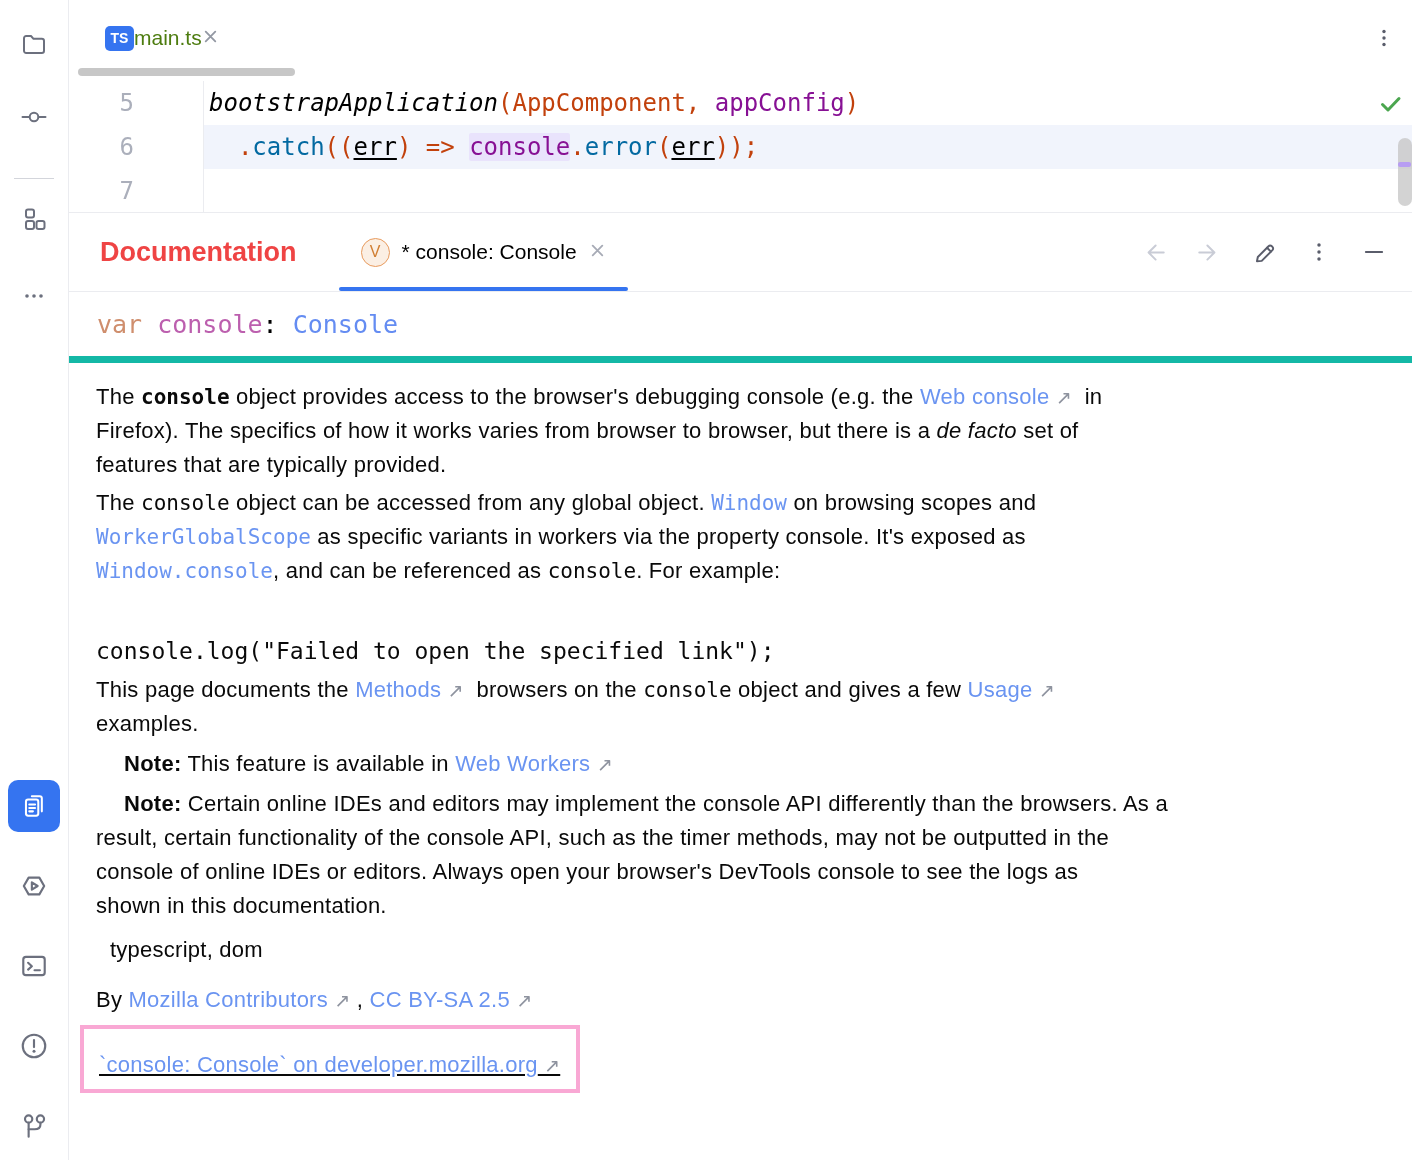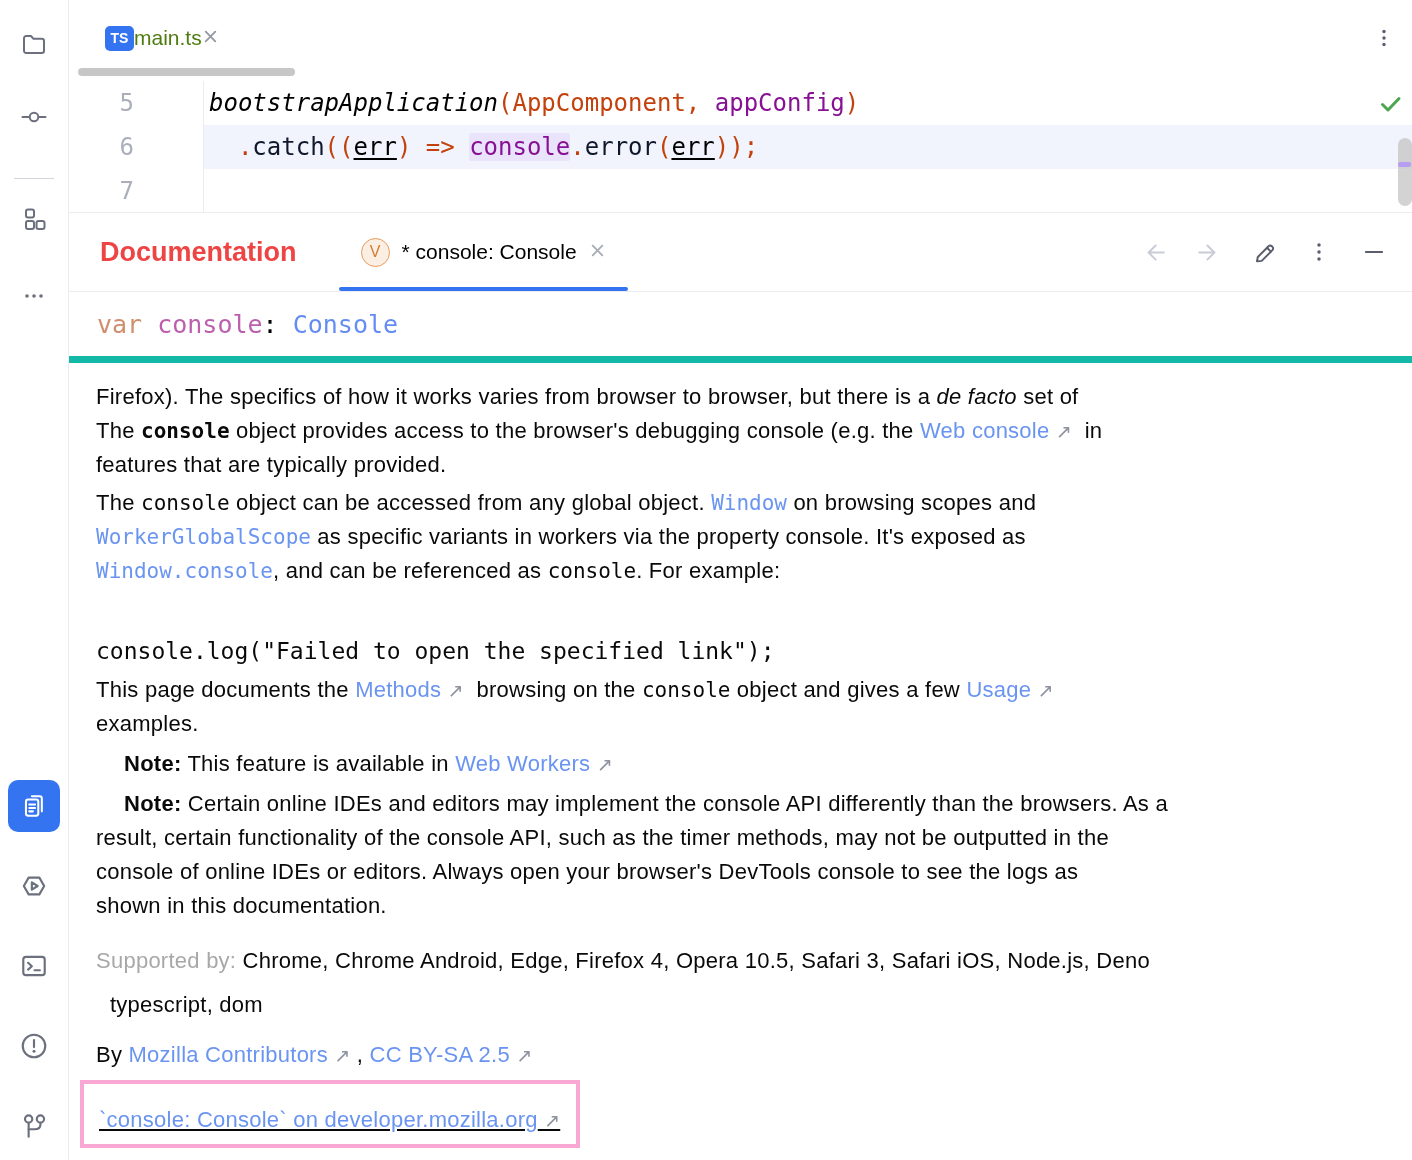--- a/index.html
+++ b/index.html
@@ -41,21 +41,21 @@
   #editor-rows { padding-top:5px; }
   .gut { width:135px; flex:none; text-align:right; padding-right:69px;
     font-size:24px; color:#ABAFBB; align-self:stretch; display:flex; align-items:center;
     justify-content:flex-end; border-right:1px solid #EBECF0;
     font-family:"DejaVu Sans Mono","Liberation Mono",monospace; }
   .ecode { font-size:24px; padding-left:5px; flex:1; align-self:stretch; display:flex; align-items:center; }
   .erow.hl .ecode { background:#F1F4FC; }
   .c-plain { color:#c2410c; }
   .c-fn { color:#000; font-style:italic; }
   .c-purple { color:#871094; }
-  .c-olive { color:#0f172a; }
+  .c-olive { color:#0369a1; }
   .c-u { color:#000; text-decoration:underline; text-underline-offset:3px; }
   .c-phl { color:#871094; background:#E9E3FC; border-radius:2px; }
   .edit-check { position:absolute; right:8px; top:16px; }
   .vthumb { position:absolute; right:0; top:62px; width:14px; height:68px;
     background:#C4C4C4; opacity:.75; border-radius:7px; }
   .vmark { position:absolute; right:1px; top:86px; width:13px; height:5px;
     background:#B79DF3; border-radius:2px; }
 
   
   .dochead { position:relative; height:79px; border-bottom:1px solid #EBECF0;
@@ -238,40 +238,38 @@
         </svg>
       <svg width="26" height="26" viewBox="0 0 24 24">
           <line x1="4.5" y1="12" x2="19.5" y2="12"></line>
         </svg>
     </div>
   </div>
 
   <div class="decl mono" id="decl"><span class="d-kw">var </span><span class="d-name">console</span><span class="d-plain">: </span><span class="d-type">Console</span></div>
 
   <div class="docbody" id="doc-blocks"><div class="block " style="margin-top: 0px;">
+        <div class="dline"><span class="s-plain">The </span><span class="s-cb">console</span><span class="s-plain"> object provides access to the browser's debugging console (e.g. the </span><span class="s-link">Web console</span><span class="s-ext"> ↗</span><span class="s-plain">  in</span></div>
         <div class="dline"><span class="s-plain">Firefox). The specifics of how it works varies from browser to browser, but there is a </span><span class="s-i">de facto</span><span class="s-plain"> set of</span></div>
-        <div class="dline"><span class="s-plain">The </span><span class="s-cb">console</span><span class="s-plain"> object provides access to the browser's debugging console (e.g. the </span><span class="s-link">Web console</span><span class="s-ext"> ↗</span><span class="s-plain">  in</span></div>
         <div class="dline"><span class="s-plain">features that are typically provided.</span></div>
       </div><div class="block " style="margin-top: 4px;">
         <div class="dline"><span class="s-plain">The </span><span class="s-code">console</span><span class="s-plain"> object can be accessed from any global object. </span><span class="s-cl">Window</span><span class="s-plain"> on browsing scopes and</span></div>
         <div class="dline"><span class="s-cl">WorkerGlobalScope</span><span class="s-plain"> as specific variants in workers via the property console. It's exposed as</span></div>
         <div class="dline"><span class="s-cl">Window.console</span><span class="s-plain">, and can be referenced as </span><span class="s-code">console</span><span class="s-plain">. For example:</span></div>
       </div><div class="block codeblock" style="margin-top: 46px;">
         <div class="dline"><span class="s-code">console.log("Failed to open the specified link");</span></div>
       </div><div class="block " style="margin-top: 4px;">
-        <div class="dline"><span class="s-plain">This page documents the </span><span class="s-link">Methods</span><span class="s-ext"> ↗</span><span class="s-plain">  browsing on the </span><span class="s-code">console</span><span class="s-plain"> object and gives a few </span><span class="s-link">Usage</span><span class="s-ext"> ↗</span></div>
+        <div class="dline"><span class="s-plain">This page documents the </span><span class="s-link">Methods</span><span class="s-ext"> ↗</span><span class="s-plain">  browsers on the </span><span class="s-code">console</span><span class="s-plain"> object and gives a few </span><span class="s-link">Usage</span><span class="s-ext"> ↗</span></div>
         <div class="dline"><span class="s-plain">examples.</span></div>
       </div><div class="block " style="margin-top: 6px;">
         <div class="dline"><span class="s-b">Note:</span><span class="s-plain"> This feature is available in </span><span class="s-link">Web Workers</span><span class="s-ext"> ↗</span></div>
       </div><div class="block " style="margin-top: 6px;">
         <div class="dline"><span class="s-b">Note:</span><span class="s-plain"> Certain online IDEs and editors may implement the console API differently than the browsers. As a</span></div>
         <div class="dline"><span class="s-plain">result, certain functionality of the console API, such as the timer methods, may not be outputted in the</span></div>
         <div class="dline"><span class="s-plain">console of online IDEs or editors. Always open your browser's DevTools console to see the logs as</span></div>
         <div class="dline"><span class="s-plain">shown in this documentation.</span></div>
-      </div><div class="block " style="margin-top: 21px;">
-        <div class="dline"><span class="s-gray">Supported by:</span><span class="s-plain"> Chrome, Chrome Android, Edge, Firefox 4, Opera 10.5, Safari 3, Safari iOS, Node.js, Deno</span></div>
       </div><div class="block " style="margin-top: 10px; padding-left: 14px;">
         <div class="dline"><span class="s-plain">typescript, dom</span></div>
       </div><div class="block " style="margin-top: 16px;">
         <div class="dline"><span class="s-plain">By </span><span class="s-link">Mozilla Contributors</span><span class="s-ext"> ↗</span><span class="s-plain"> , </span><span class="s-link">CC BY-SA 2.5</span><span class="s-ext"> ↗</span></div>
       </div><div class="block boxed" style="margin-top: 8px;"><div class="dline"><span class="s-link">`console: Console` on developer.mozilla.org</span><span class="s-ext"> ↗</span></div></div></div>
 
 </div>
 
 </body></html>

